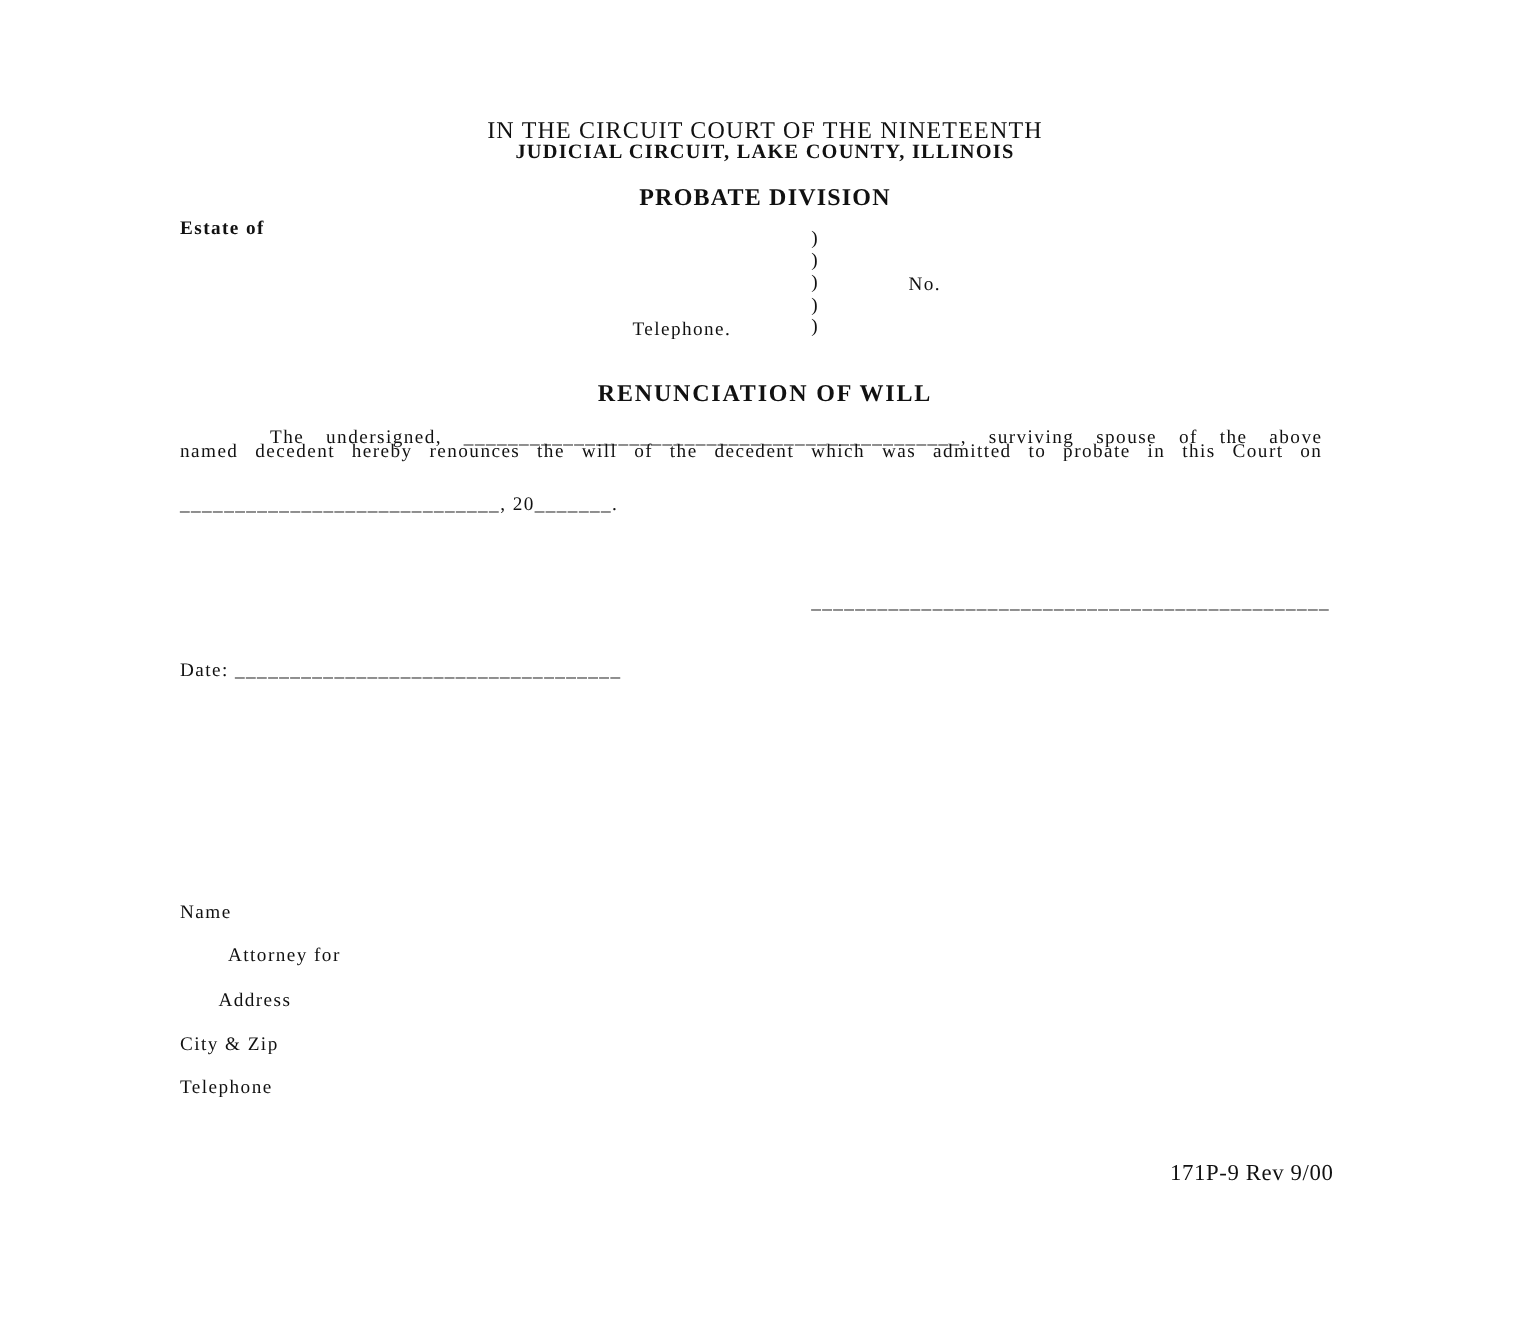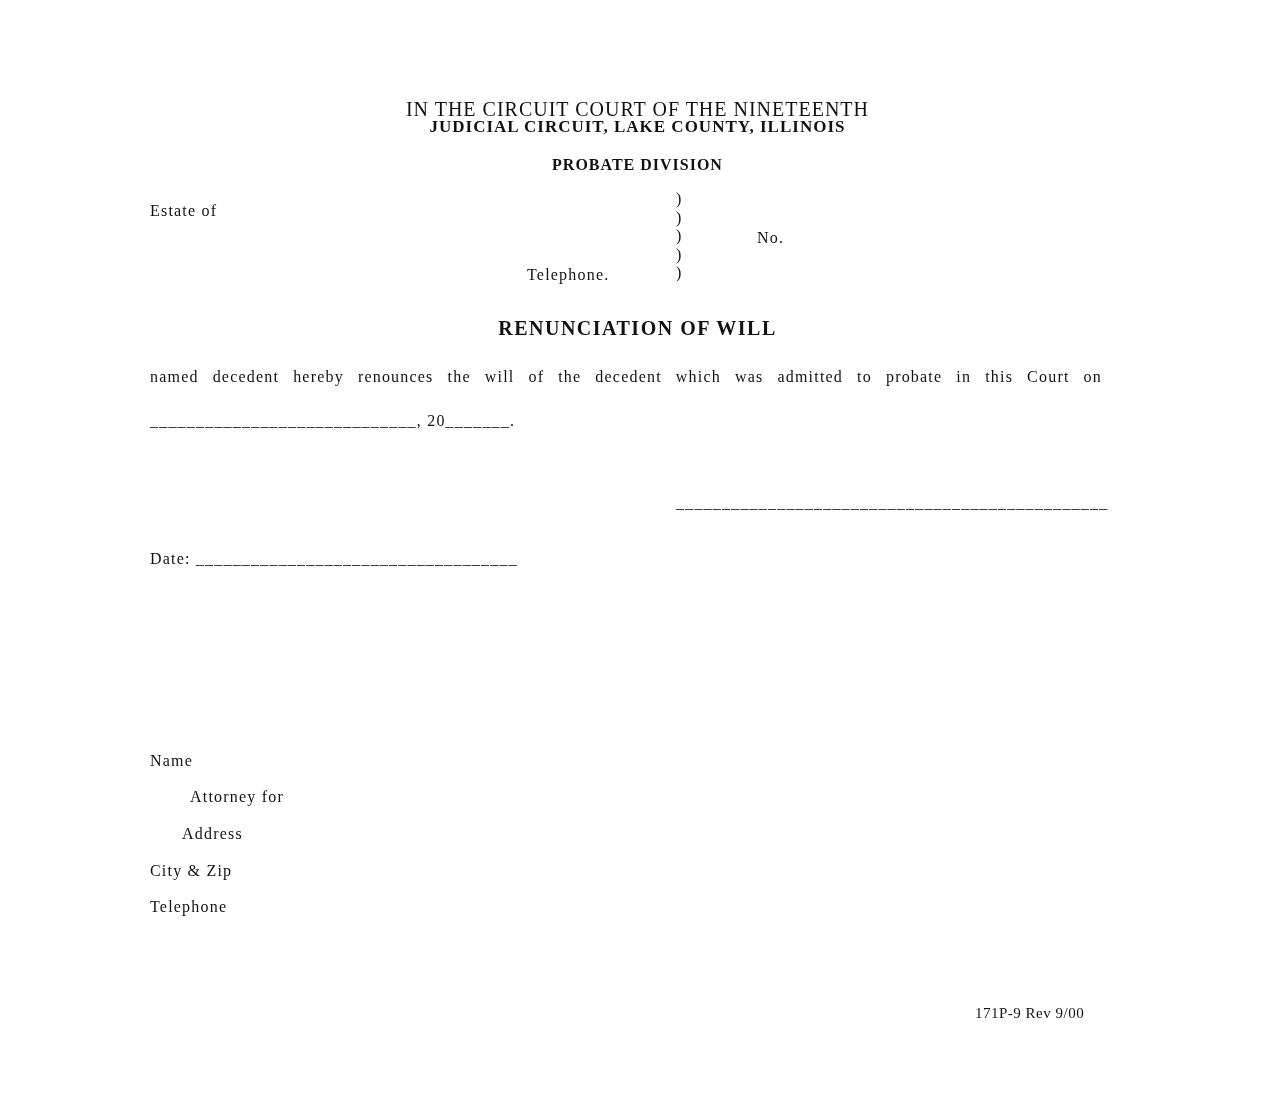--- a/index.html
+++ b/index.html
@@ -18,29 +18,29 @@
     width: 1275px; height: 1100px;
     background: #ffffff;
   }
   .abs { position: absolute; white-space: nowrap; }
   .hdr1 { position: absolute; left: 0; top: 100px; width: 1275px; text-align: center;
           font-weight: normal; font-size: 20px; letter-spacing: 1px; line-height: 18px; }
   .hdr2 { position: absolute; left: 0; top: 118px; width: 1275px; text-align: center;
           font-weight: bold; font-size: 17px; letter-spacing: 1px; line-height: 18px; }
   .division {
     position: absolute; left: 0; top: 153px; width: 1275px;
-    text-align: center; font-weight: bold; font-size: 16px;
+    text-align: center; font-weight: bold; font-size: 20px;
     letter-spacing: 1px; line-height: 24px;
   }
   .body-text {
     font-size: 16px;
     letter-spacing: 1.2px;
     line-height: 21px;
   }
-  .estate-label { left: 150px; top: 200px; }
+  .estate-label { left: 150px; top: 180px; font-weight: bold; }
   .paren-stack {
     position: absolute; left: 676px; top: 190px;
     font-size: 16px; letter-spacing: 0; line-height: 18.5px;
     text-align: left;
   }
   .no-label { left: 757px; top: 227px; }
   .deceased-label { left: 527px; top: 264px; }
 
   .form-title {
     position: absolute; left: 0; top: 316px; width: 1275px;
@@ -72,24 +72,23 @@
 
   .attorney-label { left: 150px; }
   .al0 { top: 750px; }
   .al1 { top: 786px; margin-left: 40px; }
   .al2 { top: 823px; margin-left: 32px; }
   .al3 { top: 860px; }
   .al4 { top: 896px; }
 
   .form-number {
     left: 975px; top: 969px;
-    font-size: 15px;
+    font-size: 19px;
     letter-spacing: 0.5px;
     line-height: 17px;
-    margin-top: 36px;
   }
 </style>
 </head>
 <body>
 
 <div class="page">
 
   <div class="hdr1">IN THE CIRCUIT COURT OF THE NINETEENTH</div>
   <div class="hdr2">JUDICIAL CIRCUIT, LAKE COUNTY, ILLINOIS</div>
   <div class="division">PROBATE DIVISION</div>
@@ -102,20 +101,21 @@
     <div>)</div>
     <div>)</div>
     <div>)</div>
   </div>
 
   <div class="abs body-text no-label">No.</div>
   <div class="abs body-text deceased-label">Telephone.</div>
 
   <div class="form-title">RENUNCIATION OF WILL</div>
 
+  <div class="para-line para-just pl1">The undersigned, _____________________________________________, surviving spouse of the above</div>
   <div class="para-line para-just pl2">named decedent hereby renounces the will of the decedent which was admitted to probate in this Court on</div>
   <div class="para-line pl3">_____________________________, 20_______.</div>
 
   <div class="abs body-text signature-blank">_______________________________________________</div>
 
   <div class="abs body-text date-row">
     <span>Date:</span>
     <span>___________________________________</span>
   </div>
 

